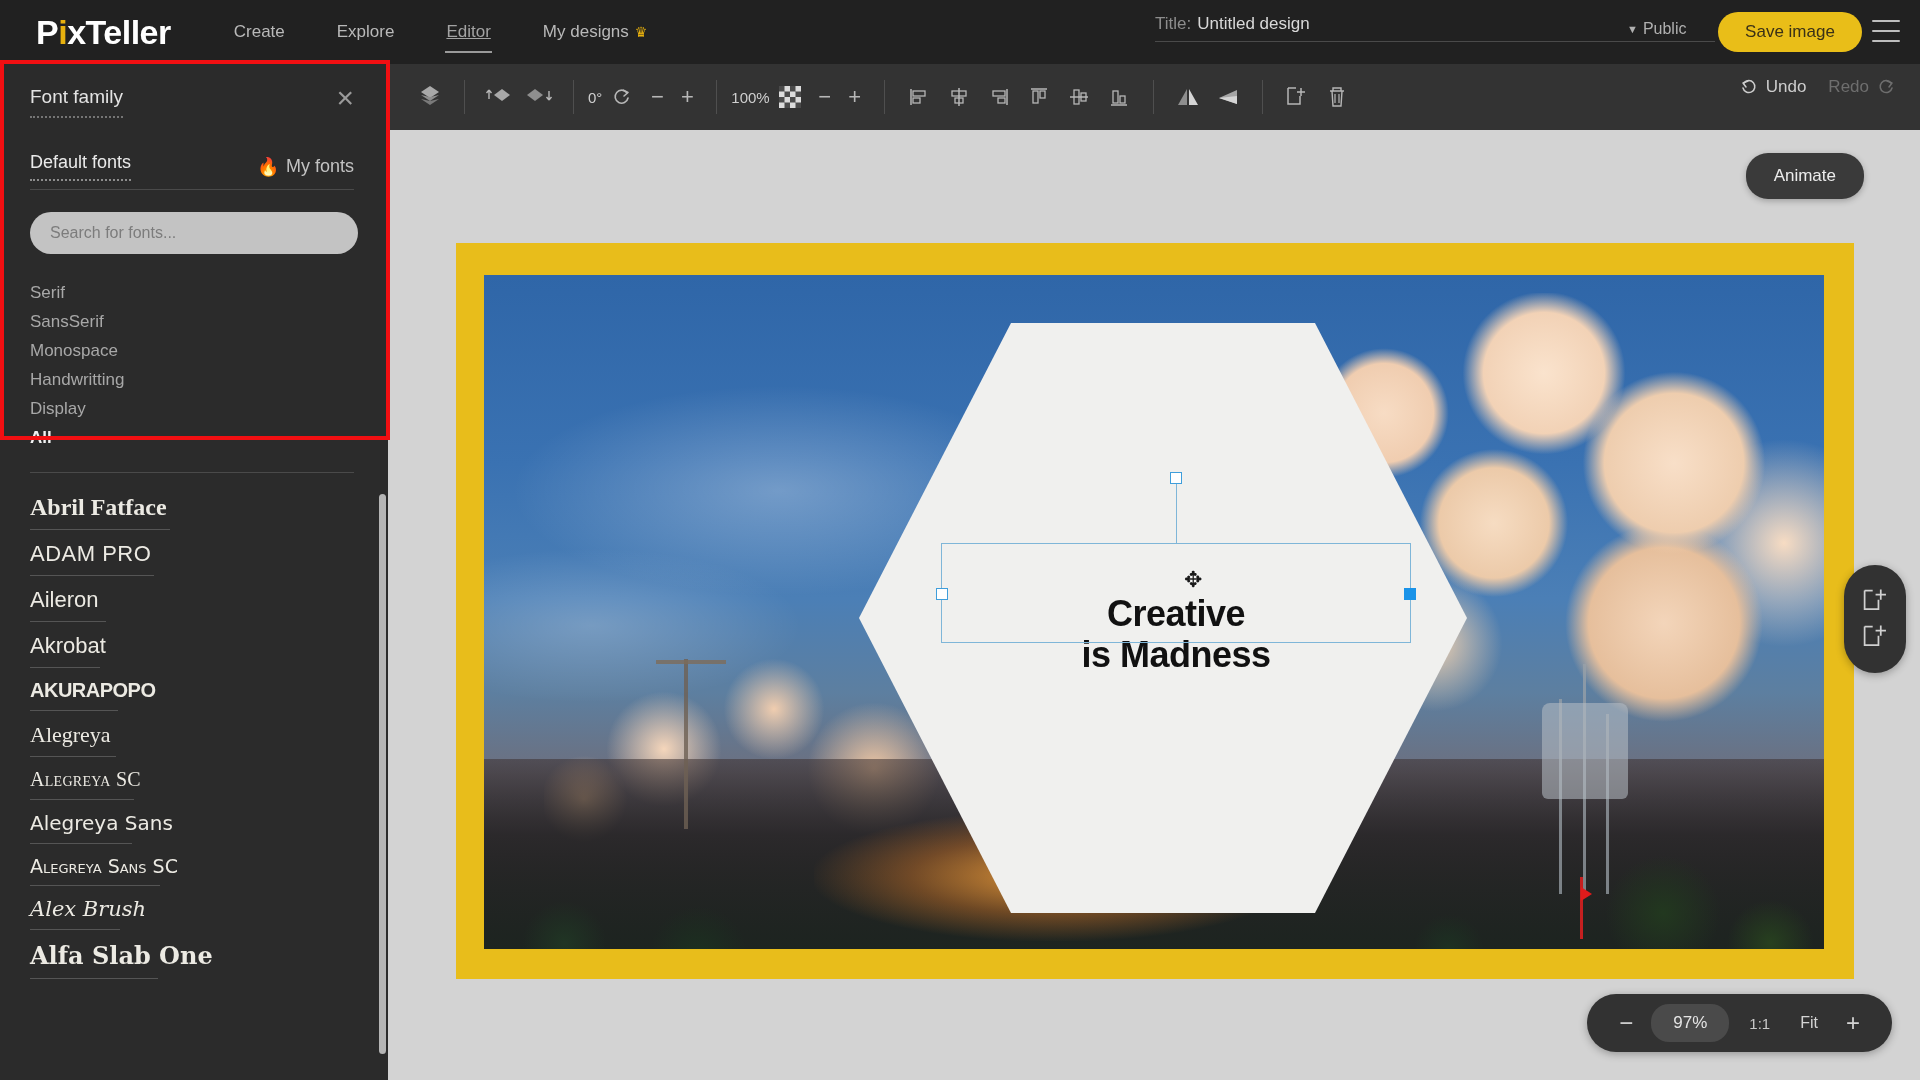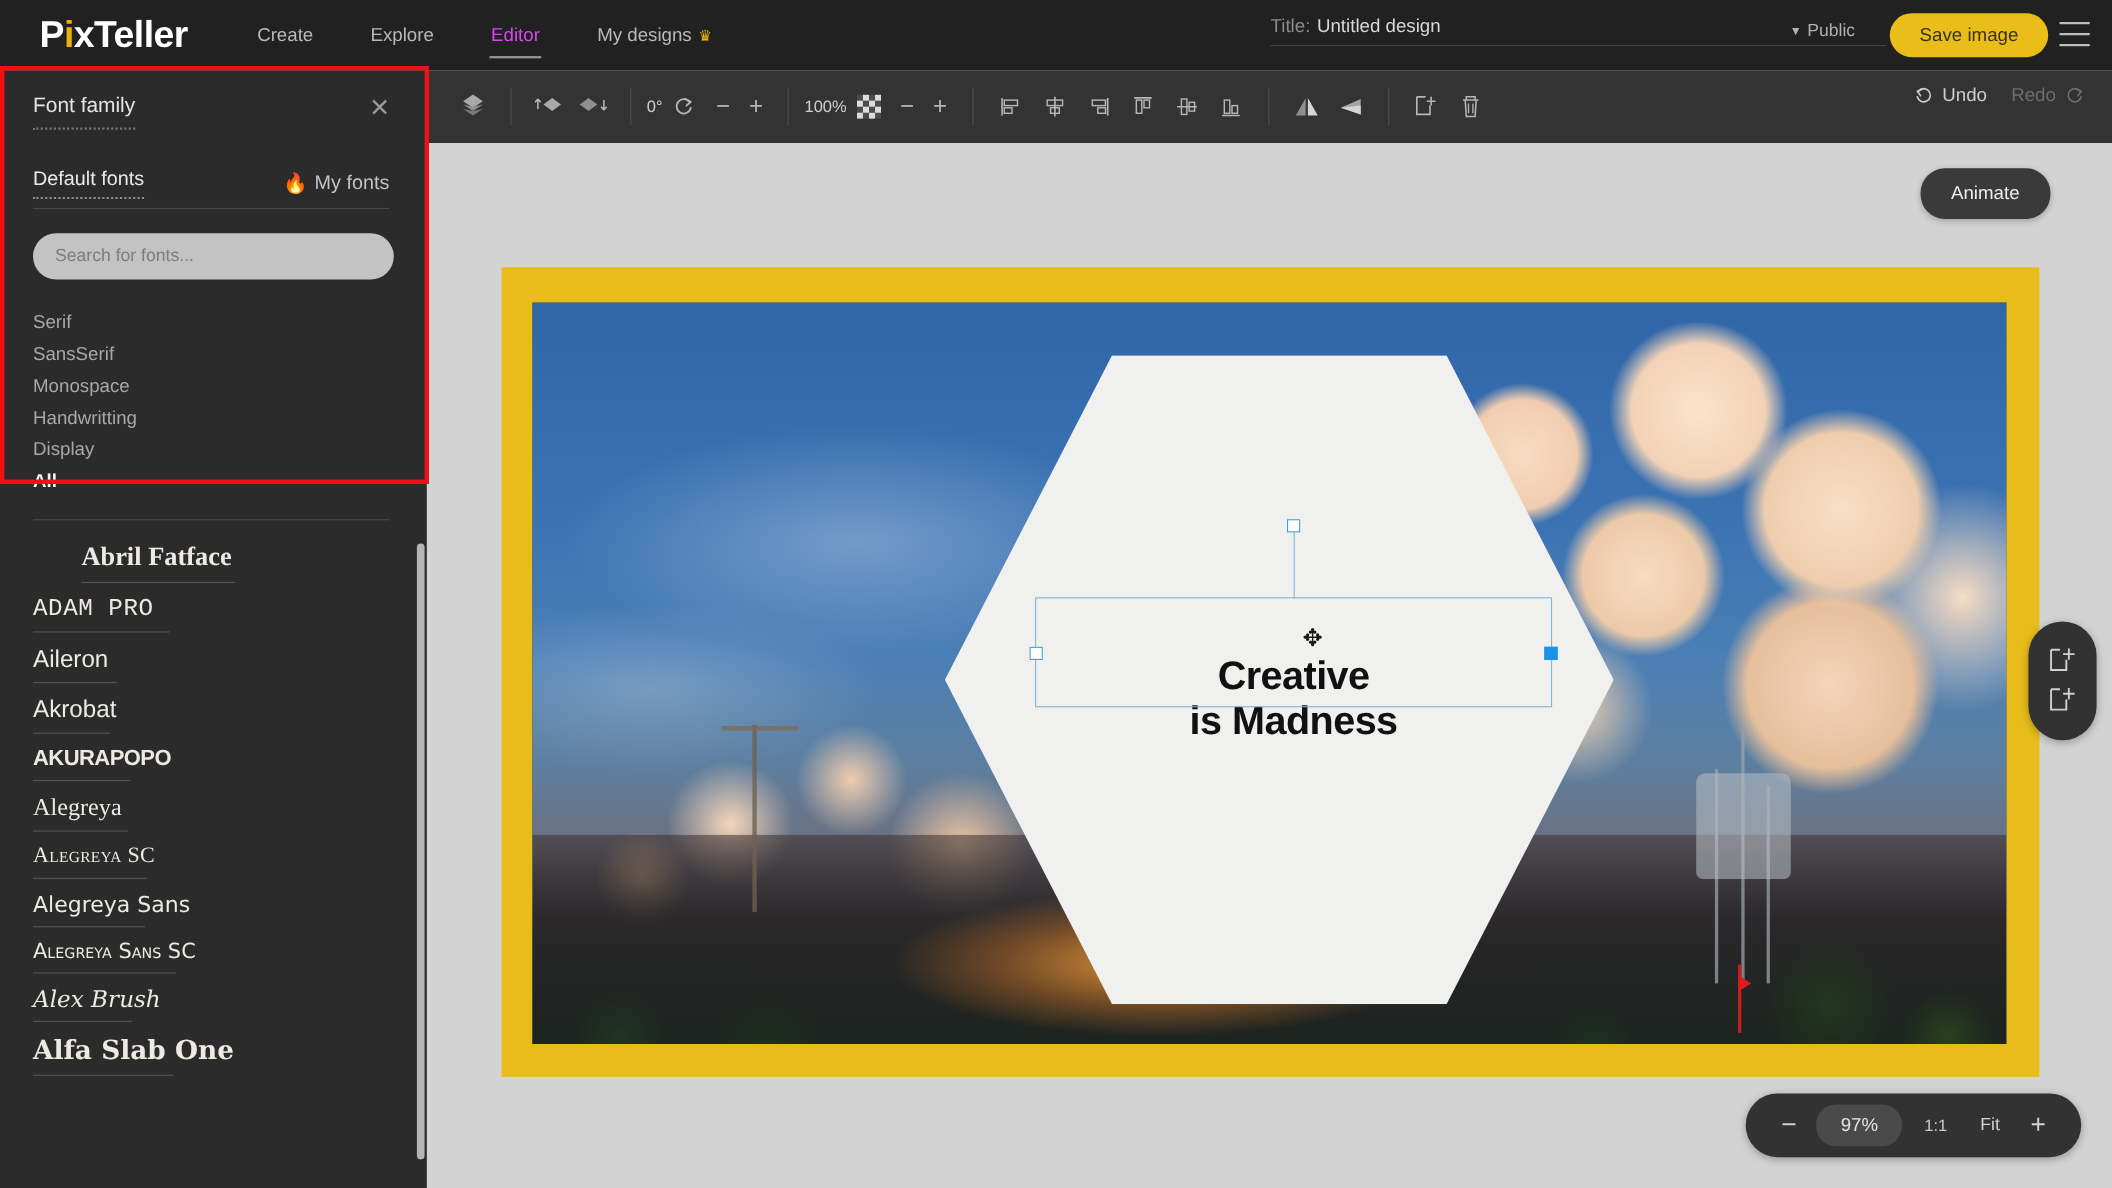--- a/index.html
+++ b/index.html
@@ -21,21 +21,21 @@
     margin-left: 36px; font-size: 34px; font-weight: 700; color: #ffffff;
     letter-spacing: -0.5px; display: flex; align-items: baseline;
     font-family: "Liberation Sans", sans-serif;
   }
   #logo .dot { color: #e8b10e; }
   .nav-links { display: flex; align-items: center; margin-left: 62px; gap: 50px; }
   .nav-link {
     color: #b9b9b9; font-size: 17px; padding: 4px 1px; position: relative;
     cursor: pointer; white-space: nowrap;
   }
-  .nav-link.active { color: #d946ef; }
+  .nav-link.active { color: #a3a3a3; text-decoration: underline; }
   .nav-link.active::after {
     content: ""; position: absolute; left: 0; right: 0; bottom: -7px;
     height: 2px; background: #9a9a9a;
   }
   .crown { color: #e8b10e; font-size: 14px; margin-left: 6px; }
 
   #title-wrap {
     position: absolute; left: 1155px; top: 14px; width: 560px;
     display: flex; align-items: center; border-bottom: 1px solid #4a4a4a;
     padding-bottom: 7px;
@@ -130,23 +130,23 @@
   #osw-divider { margin: 20px 34px 0 30px; height: 1px; background: #4a4a4a; }
 
   #font-list { margin: 0 34px 0 30px; padding-top: 10px; }
   .font-item {
     color: #eceae3; padding: 11px 0 9px; cursor: pointer;
     display: block; position: relative; white-space: nowrap;
   }
   .font-item::after {
     content: ""; position: absolute; left: 0; bottom: 0; height: 1px; background: #555;
   }
-  .f-abril   { font-family: "Liberation Serif", serif; font-weight: 700; font-size: 24px; margin-left: 44px; }
+  .f-abril   { font-family: "Liberation Serif", serif; font-weight: 700; font-size: 24px; }
   .f-abril::after   { width: 140px; }
-  .f-adam    { font-family: Liberation Mono, monospace; font-size: 22px; letter-spacing: 0.5px; }
+  .f-adam    { font-family: Liberation Sans, sans-serif; font-size: 22px; letter-spacing: 0.5px; }
   .f-adam::after    { width: 124px; }
   .f-advent  { font-family: "Liberation Sans", sans-serif; font-size: 21px; font-weight: 300; }
   .f-advent::after  { width: 102px; }
   .f-aileron { font-family: "Liberation Sans", sans-serif; font-size: 22px; }
   .f-aileron::after { width: 76px; }
   .f-akrobat { font-family: "Liberation Sans Narrow","Liberation Sans", sans-serif; font-size: 22px; }
   .f-akrobat::after { width: 70px; }
   .f-akura   { font-family: "Liberation Sans Narrow","Liberation Sans", sans-serif; font-weight: 700; font-size: 20px; letter-spacing: -0.5px; }
   .f-akura::after   { width: 88px; }
   .f-alegreya { font-family: "Liberation Serif", serif; font-size: 22px; }

